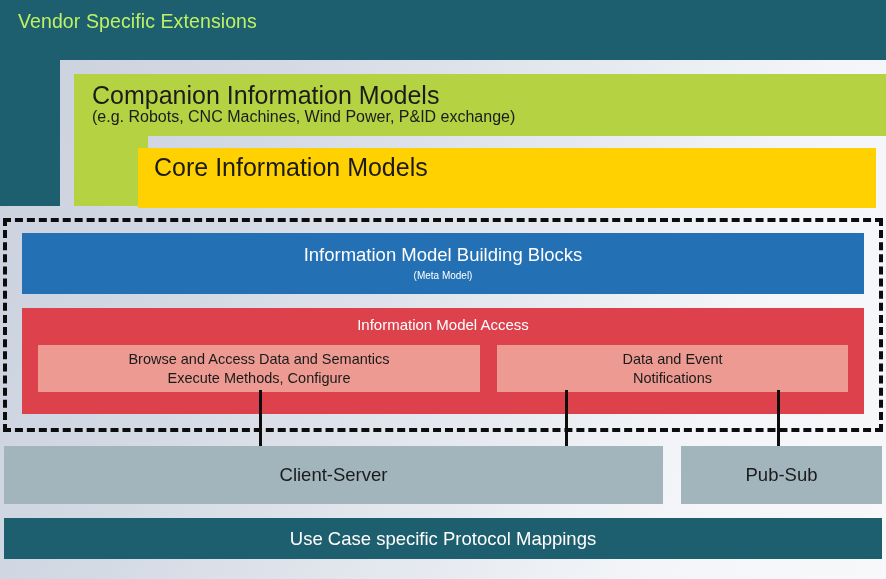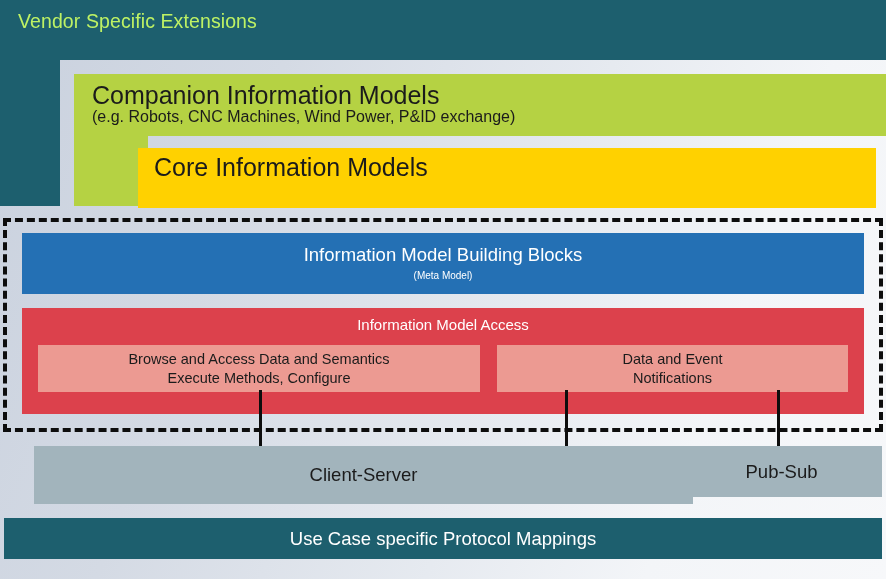--- a/index.html
+++ b/index.html
@@ -124,22 +124,22 @@
   #conn-2 { left: 565px; top: 390px; height: 57px; }
   #conn-3 { left: 777px; top: 390px; height: 57px; }
 
   
   .transport {
     position: absolute;
     background: #a2b4bc;
     color: #1b1b1b;
     font-size: 18.5px;
   }
-  #client-server { left: 4px;   top: 446px; width: 659px; height: 58px; margin-left: 30px; }
-  #pub-sub       { left: 681px; top: 446px; width: 201px; height: 51px; }
+  #client-server { left: 4px;   top: 446px; width: 659px; height: 58px; }
+  #pub-sub       { left: 681px; top: 446px; width: 201px; height: 58px; }
 
   
   #protocol-mappings {
     left: 4px; top: 518px; width: 878px; height: 41px;
     background: #1d5f6e;
     color: #ffffff;
     font-size: 18.5px;
   }
 </style>
 </head>

